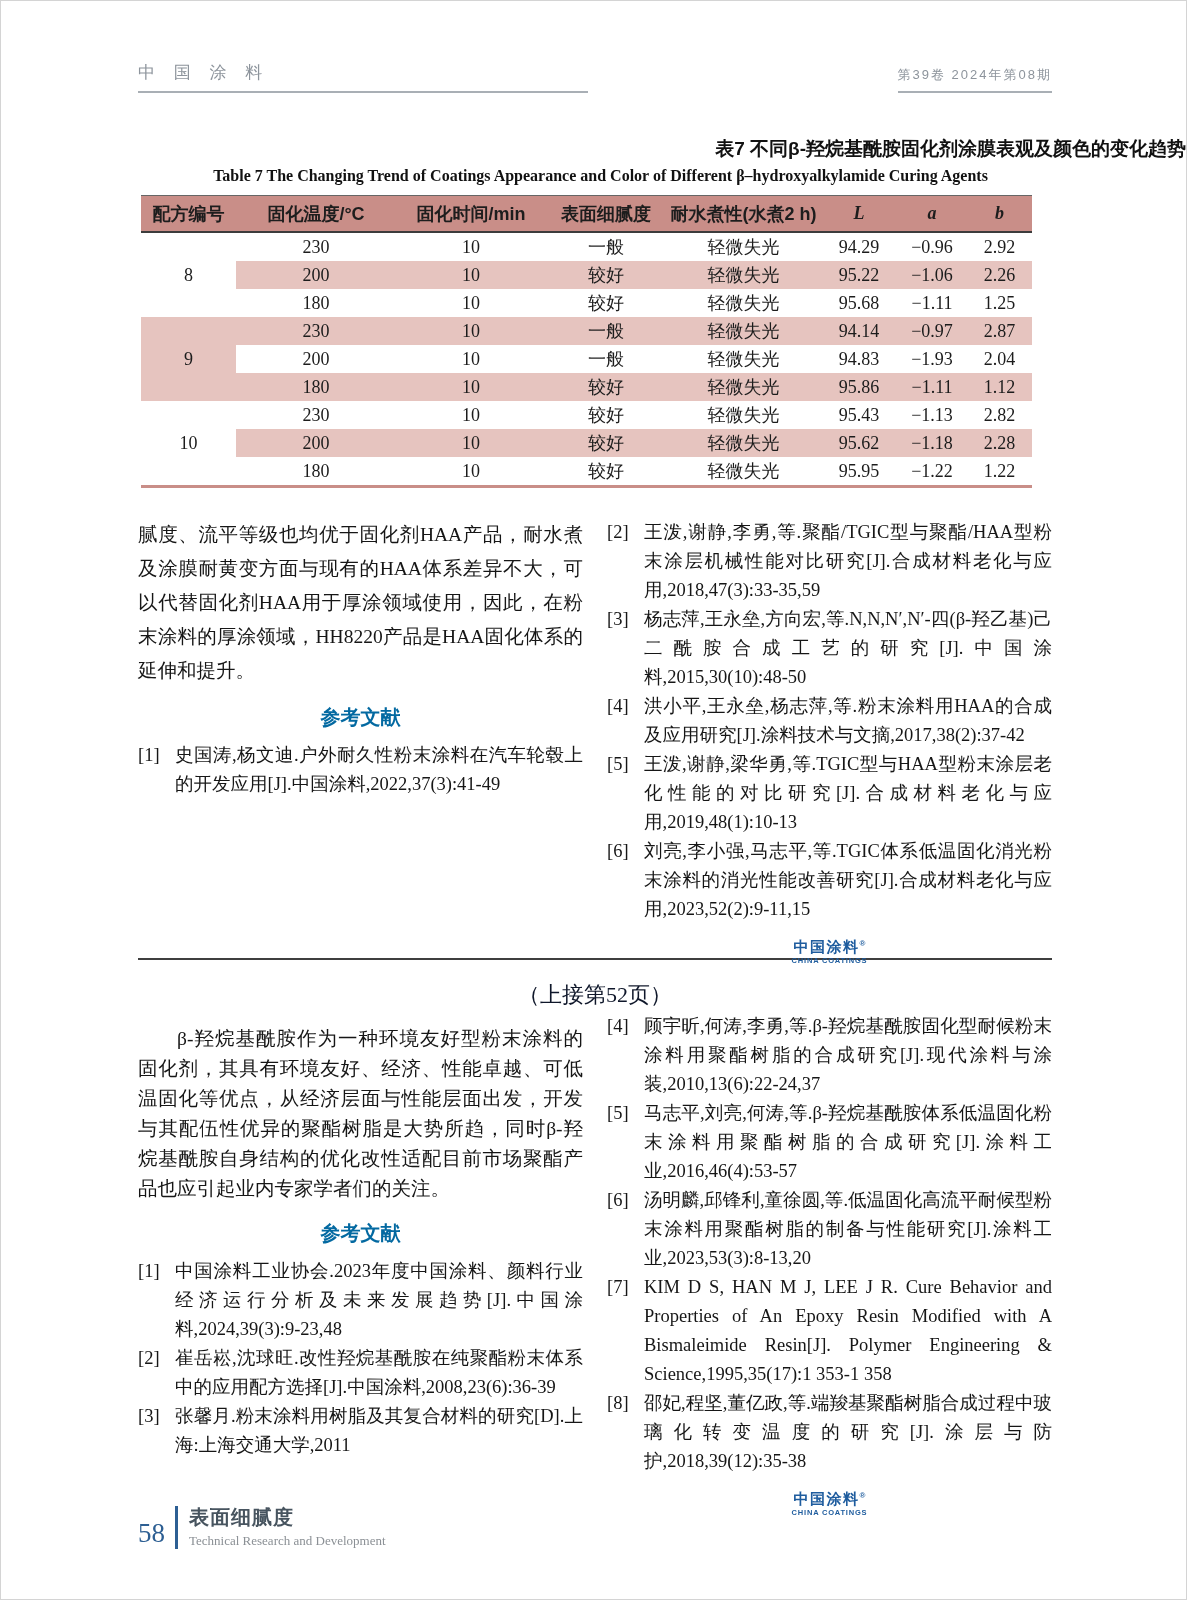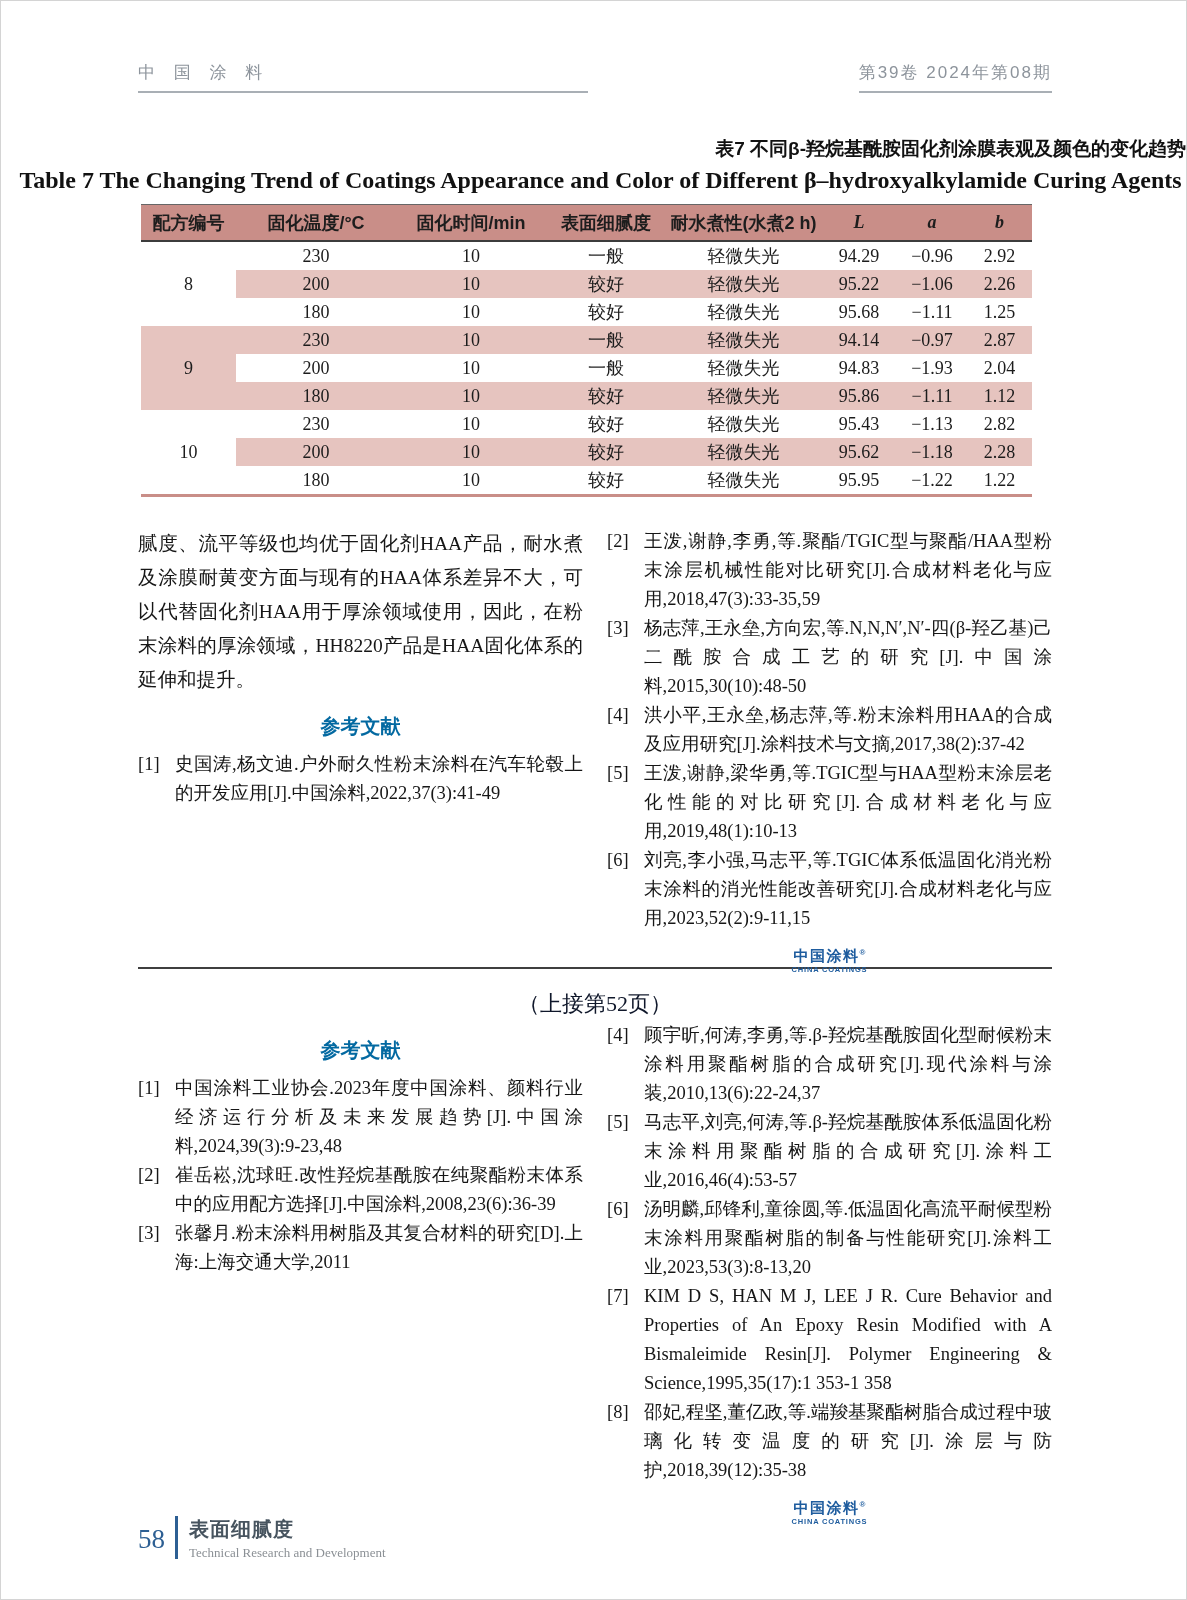--- a/index.html
+++ b/index.html
@@ -19,33 +19,33 @@
     margin:0 134px 0 137px; padding-top:60px;
   }
   .ph-left {
     font-family:"Liberation Sans", sans-serif;
     font-size:17px; letter-spacing:7px; color:#8d949c;
     width:450px; padding-bottom:7px;
     border-bottom:2px solid #a9afb5;
   }
   .ph-right {
     font-family:"Liberation Sans", sans-serif;
-    font-size:17px; letter-spacing:2px; color:#8d949c;
+    font-size:13px; letter-spacing:2px; color:#8d949c;
     padding-bottom:7px; border-bottom:2px solid #a9afb5;
   }
   
   .tbl-title-zh {
     text-align:right; margin-top:43px;
     font-family:"Liberation Sans", sans-serif;
     font-weight:700; font-size:19px; color:#111;
   }
   .tbl-title-en {
     text-align:center; margin-top:5px;
     font-family:"Liberation Serif", serif;
-    font-weight:700; font-size:24px; color:#111;padding-left:14px;
+    font-weight:700; font-size:16px; color:#111;padding-left:14px;
   }
   
   .table-wrap { margin:10px 134px 0 140px; }
   table {
     border-collapse:collapse; width:891px; table-layout:fixed;
     border-top:1px solid #666;
     border-bottom:3px solid #c98e88;
     font-size:18px;
   }
   thead th {
@@ -102,22 +102,22 @@
     border:none; border-top:2px solid #3f3f3f;
     margin:0 134px 0 137px;
   }
   .continued {
     margin:20px 134px 0 137px;
     font-size:22px; color:#0f172a;text-align:center;
   }
   .article2 { margin-top:2px; }
   
   .page-footer {
-    position:absolute; left:137px; bottom:38px;
-    display:flex; align-items:flex-start;
+    position:absolute; left:137px; bottom:50px;
+    display:flex; align-items:flex-end;
   }
   .pg-num {
     font-family:"Liberation Serif", serif;
     font-size:27px; color:#2d5f93; margin-right:10px; padding-top:8px;
   }
   .footer-bar { width:3px; height:43px; background:#2d5f93; margin-right:11px; }
   .sec-zh {
     font-family:"Liberation Sans", sans-serif;
     font-weight:700; font-size:20px; color:#47545f; letter-spacing:1px;
   }
@@ -292,20 +292,21 @@
       </div>
     </div>
   </div>
 
   <hr class="divider">
 
   <div class="continued">（上接第52页）</div>
 
   <div class="article article2">
     <div class="col">
+      <p class="body-p">β-羟烷基酰胺作为一种环境友好型粉末涂料的固化剂，其具有环境友好、经济、性能卓越、可低温固化等优点，从经济层面与性能层面出发，开发与其配伍性优异的聚酯树脂是大势所趋，同时β-羟烷基酰胺自身结构的优化改性适配目前市场聚酯产品也应引起业内专家学者们的关注。</p>
       <h3 class="refs-heading">参考文献</h3>
       <div class="refs">
           <div class="ref-item">
             <span class="ref-no">[1]</span>
             <span class="ref-text">中国涂料工业协会.2023年度中国涂料、颜料行业经济运行分析及未来发展趋势[J].中国涂料,2024,39(3):9-23,48</span>
           </div>
           <div class="ref-item">
             <span class="ref-no">[2]</span>
             <span class="ref-text">崔岳崧,沈球旺.改性羟烷基酰胺在纯聚酯粉末体系中的应用配方选择[J].中国涂料,2008,23(6):36-39</span>
           </div>

